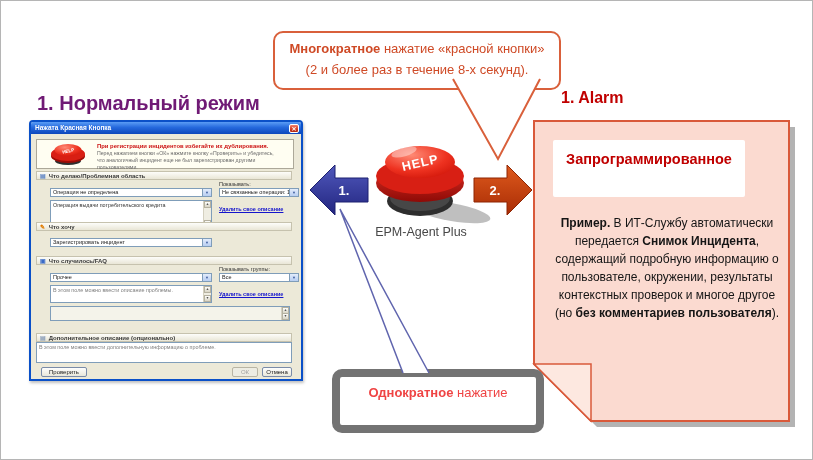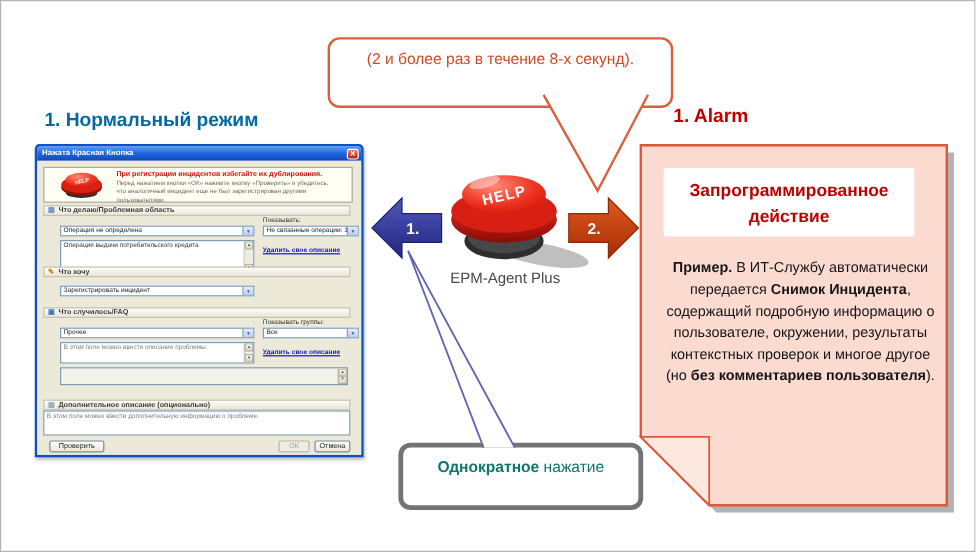--- a/index.html
+++ b/index.html
@@ -4,30 +4,30 @@
 <style>
   html,body{margin:0;padding:0;background:#fff;font-family:"Liberation Sans",sans-serif;}
   .abs{position:absolute;}
   #frame{position:relative;width:811px;height:458px;border:1px solid #b5b5b5;background:#fff;overflow:hidden;}
   svg{display:block;}
   #shapes,#tails{position:absolute;left:0;top:0;pointer-events:none;}
   #tails{z-index:6;}
   #shapes{z-index:1;}
 
   
-  #heading-left{left:36px;top:91px;font-size:16px;font-weight:bold;color:#0369a1;z-index:2;}
+  #heading-left{left:36px;top:91px;font-size:20px;font-weight:bold;color:#701a75;z-index:2;}
   #heading-right{left:560px;top:88px;font-size:16px;font-weight:bold;color:#c00000;z-index:2;}
 
   
   .callout{background:#fff;border-radius:10px;text-align:center;z-index:5;}
   #top-callout{left:272px;top:30px;width:284px;height:50px;border:2px solid #d9603b;color:#cf4a26;font-size:13px;line-height:1.65;padding-top:5px;}
-  #bottom-callout{left:331px;top:368px;width:196px;height:42px;border:4px solid #737373;color:#0f766e;font-size:13px;line-height:1.55;padding-top:6px;}
-
-  
-  #alarm-title-plate{left:552px;top:139px;width:209px;height:57px;background:#fff;z-index:2;text-align:center;color:#c00000;font-weight:bold;font-size:14.5px;line-height:1.55;padding-top:8px;box-sizing:border-box;border-radius:2px;}
+  #bottom-callout{left:331px;top:368px;width:196px;height:42px;border:8px solid #737373;color:#ef4444;font-size:13px;line-height:1.55;padding-top:6px;}
+
+  
+  #alarm-title-plate{left:552px;top:139px;width:192px;height:57px;background:#fff;z-index:2;text-align:center;color:#c00000;font-weight:bold;font-size:14.5px;line-height:1.55;padding-top:8px;box-sizing:border-box;border-radius:2px;}
   #alarm-body{left:550px;top:213px;width:232px;z-index:2;font-size:12px;line-height:1.5;color:#151515;text-align:center;}
   #epm-caption{left:344px;top:224px;width:152px;text-align:center;font-size:12.5px;font-weight:normal;color:#474747;z-index:2;}
 
   
   #dialog{left:28px;top:119px;width:270px;height:257px;border:2px solid #0a50c8;border-radius:4px 4px 0 0;background:#ece9d8;z-index:3;box-shadow:1px 2px 3px rgba(0,0,0,.25);}
   #dlg-titlebar{left:0;top:0;right:0;height:12px;background:linear-gradient(180deg,#5a9cf5 0%,#2569dd 45%,#0c46bb 100%);border-radius:2px 2px 0 0;color:#fff;font-size:6.5px;font-weight:bold;line-height:12px;padding-left:4px;}
   #dlg-close{right:2px;top:1.5px;width:10px;height:9px;background:linear-gradient(180deg,#f0836f,#d43a22 60%,#b02a14);border:1px solid #fff;border-radius:2px;color:#fff;font-size:6px;line-height:8px;text-align:center;box-sizing:border-box;}
   #dlg-body{left:0;top:12px;right:0;bottom:0;background:#ece9d8;font-size:6px;}
   #dlg-banner{left:5px;top:5px;width:256px;height:28px;background:#fffef2;border:1px solid #aca899;}
   #banner-text{left:60px;top:3px;width:194px;}
@@ -98,30 +98,30 @@
       <ellipse cx="419" cy="161" rx="35" ry="16" fill="url(#capGrad)"></ellipse>
       <ellipse cx="403" cy="151" rx="13" ry="4.5" fill="#ffffff" opacity="0.4" transform="rotate(-16 403 151)"></ellipse>
       <text x="419" y="166" text-anchor="middle" font-size="12.5" font-weight="bold" fill="#ffffff" letter-spacing="1" transform="rotate(-13 419 161)" font-family="Liberation Sans, sans-serif">HELP</text>
     </g>
   </svg>
 
   <div class="abs" id="heading-left">1. Нормальный режим</div>
   <div class="abs" id="heading-right">1. Alarm</div>
 
   <div class="abs callout" id="top-callout">
+    <div><b>Многократное</b><span> нажатие «красной кнопки»</span></div>
     <div>(2 и более раз в течение 8-х секунд).</div>
   </div>
 
   <div class="abs callout" id="bottom-callout">
     <div><b>Однократное</b><span> нажатие</span></div>
   </div>
 
   <div class="abs" id="alarm-title-plate">
     <div>Запрограммированное</div>
-    <div>действие</div>
   </div>
   <div class="abs" id="alarm-body"><b>Пример.</b><span> В ИТ-Службу автоматически передается </span><b>Снимок Инцидента</b><span>, содержащий подробную информацию о пользователе, окружении, результаты контекстных проверок и многое другое (но </span><b>без комментариев пользователя</b><span>).</span></div>
 
   <div class="abs" id="epm-caption">EPM-Agent Plus</div>
 
   <div class="abs" id="dialog">
     <div class="abs" id="dlg-titlebar">
       <span>Нажата Красная Кнопка</span>
       <span class="abs" id="dlg-close">✕</span>
     </div>

